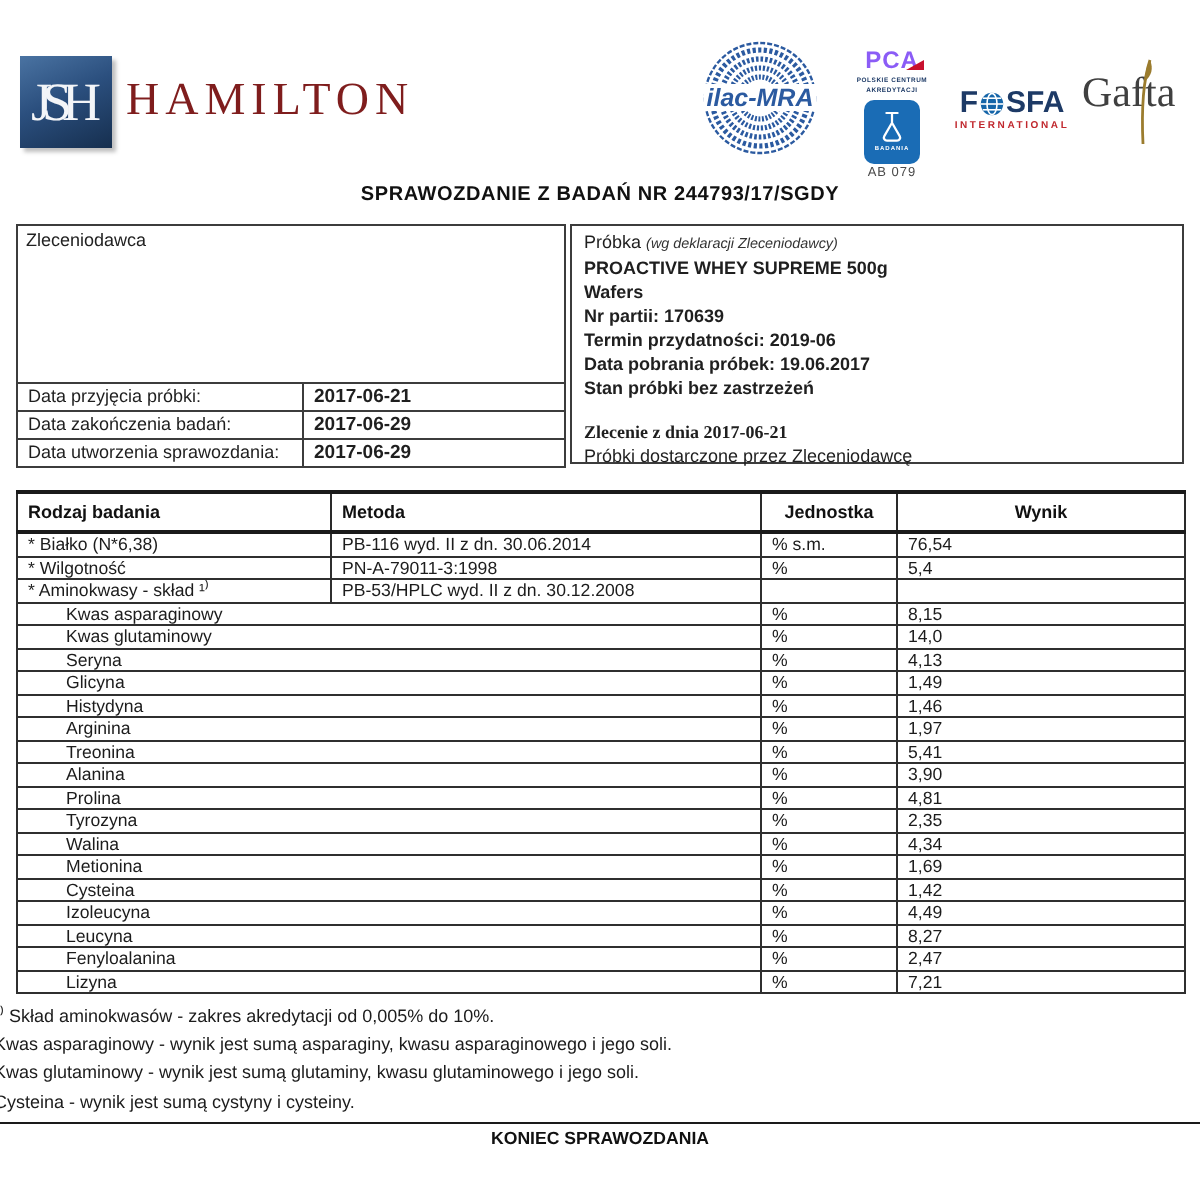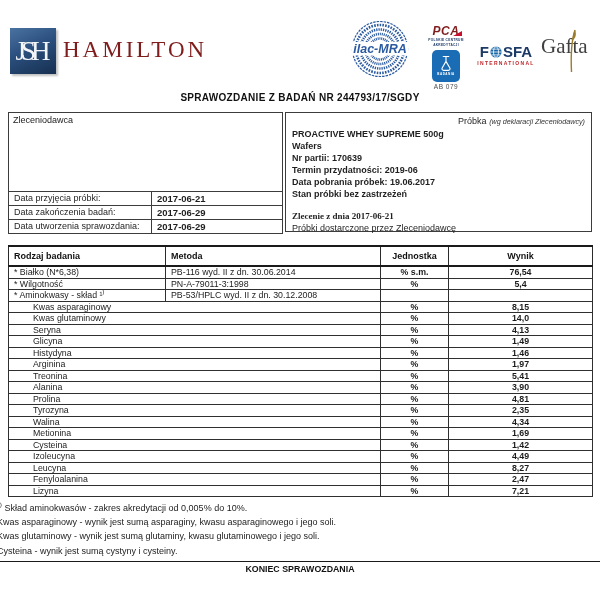--- a/index.html
+++ b/index.html
@@ -20,21 +20,21 @@
   .jsh-letters{
     font-family:"Liberation Serif",serif;font-size:27px;color:#f3f5f8;
     letter-spacing:-5px;padding-right:5px;line-height:1;
   }
   .hamilton{
     left:63px;top:38px;font-family:"Liberation Serif",serif;font-size:23px;
     color:#7f1d1d;letter-spacing:3px;line-height:1;
   }
   .cert-ilac{left:351px;top:20px;width:58px;height:58px;}
   .cert-pca{left:422px;top:22px;width:48px;text-align:center;line-height:1;}
-  .pca-title{display:inline-block;position:relative;font-size:12px;font-weight:bold;color:#7f1d1d;letter-spacing:0.5px;font-style:italic;}
+  .pca-title{display:inline-block;position:relative;font-size:12px;font-weight:bold;color:#8b5cf6;letter-spacing:0.5px;}
   .pca-title::after{
     content:"";position:absolute;right:-3px;bottom:1px;width:0;height:0;
     border-style:solid;border-width:0 0 5px 9px;
     border-color:transparent transparent #c8102e transparent;
   }
   .pca-sub{font-size:3.2px;font-weight:bold;color:#1d3a66;letter-spacing:0.3px;line-height:3.8px;margin-top:1px;}
   .pca-badge{
     width:28px;height:32px;margin:2px auto 0;background:#1a6cb5;border-radius:5px;
     display:flex;flex-direction:column;align-items:center;justify-content:center;gap:1px;
   }
@@ -61,39 +61,39 @@
   .client-dates{left:8px;top:191px;}
   .client-dates table{border-collapse:collapse;width:275px;}
   .client-dates td{border:1px solid #3c3c3c;font-size:9px;padding:1px 5px;height:11px;line-height:11px;}
   .client-dates td.dl{width:132px;}
   .client-dates td.dv{font-weight:bold;font-size:9.5px;}
 
   .sample-box{
     left:285px;top:112px;width:307px;height:120px;border:1px solid #3c3c3c;
     box-sizing:border-box;padding:2px 6px;font-size:9px;
   }
-  .sample-label-row{line-height:12px;text-align:right;}
+  .sample-label-row{line-height:12px;}
   .sample-note{font-style:italic;font-size:7.2px;color:#333;}
   .sample-line{font-weight:bold;font-size:9px;line-height:12px;}
   .sample-order{font-weight:bold;font-size:9px;line-height:12px;margin-top:10px;font-family:Liberation Serif, serif;}
   .sample-delivery{font-size:9px;line-height:12px;}
 
   
   .results{left:8px;top:245px;}
   .results table{border-collapse:collapse;width:584px;table-layout:fixed;}
   .results th{
     font-size:9px;font-weight:bold;text-align:left;padding:4px 5px;line-height:10px;
     border:1px solid #2a2a2a;border-top:2px solid #1a1a1a;border-bottom:2px solid #1a1a1a;color:#111;margin-top:29px;
   }
   .results th.center{text-align:center;}
   .results td{
     font-size:8.8px;border:1px solid #2f2f2f;padding:0 5px;height:10.5px;line-height:10.5px;
     overflow:hidden;white-space:nowrap;color:#1c1c1c;
   }
-  .results td.c-unit,.results td.c-result{text-align:center;font-weight:bold;}
+  .results td.c-unit,.results td.c-result{}
   .results td.ind{padding-left:24px;}
   .col-name{width:157px;} .col-method{width:215px;} .col-unit{width:68px;} .col-result{width:144px;}
 
   
   .footnotes{left:-3px;top:501px;width:610px;}
   .footnote{font-size:9px;line-height:14.2px;color:#1c1c1c;}
   .footer-line{left:0;top:561px;width:600px;border-top:1.5px solid #1a1a1a;height:0;}
   .footer-text{left:0;top:564px;width:600px;text-align:center;font-size:8.8px;font-weight:bold;color:#111;}
 </style>
 </head>

